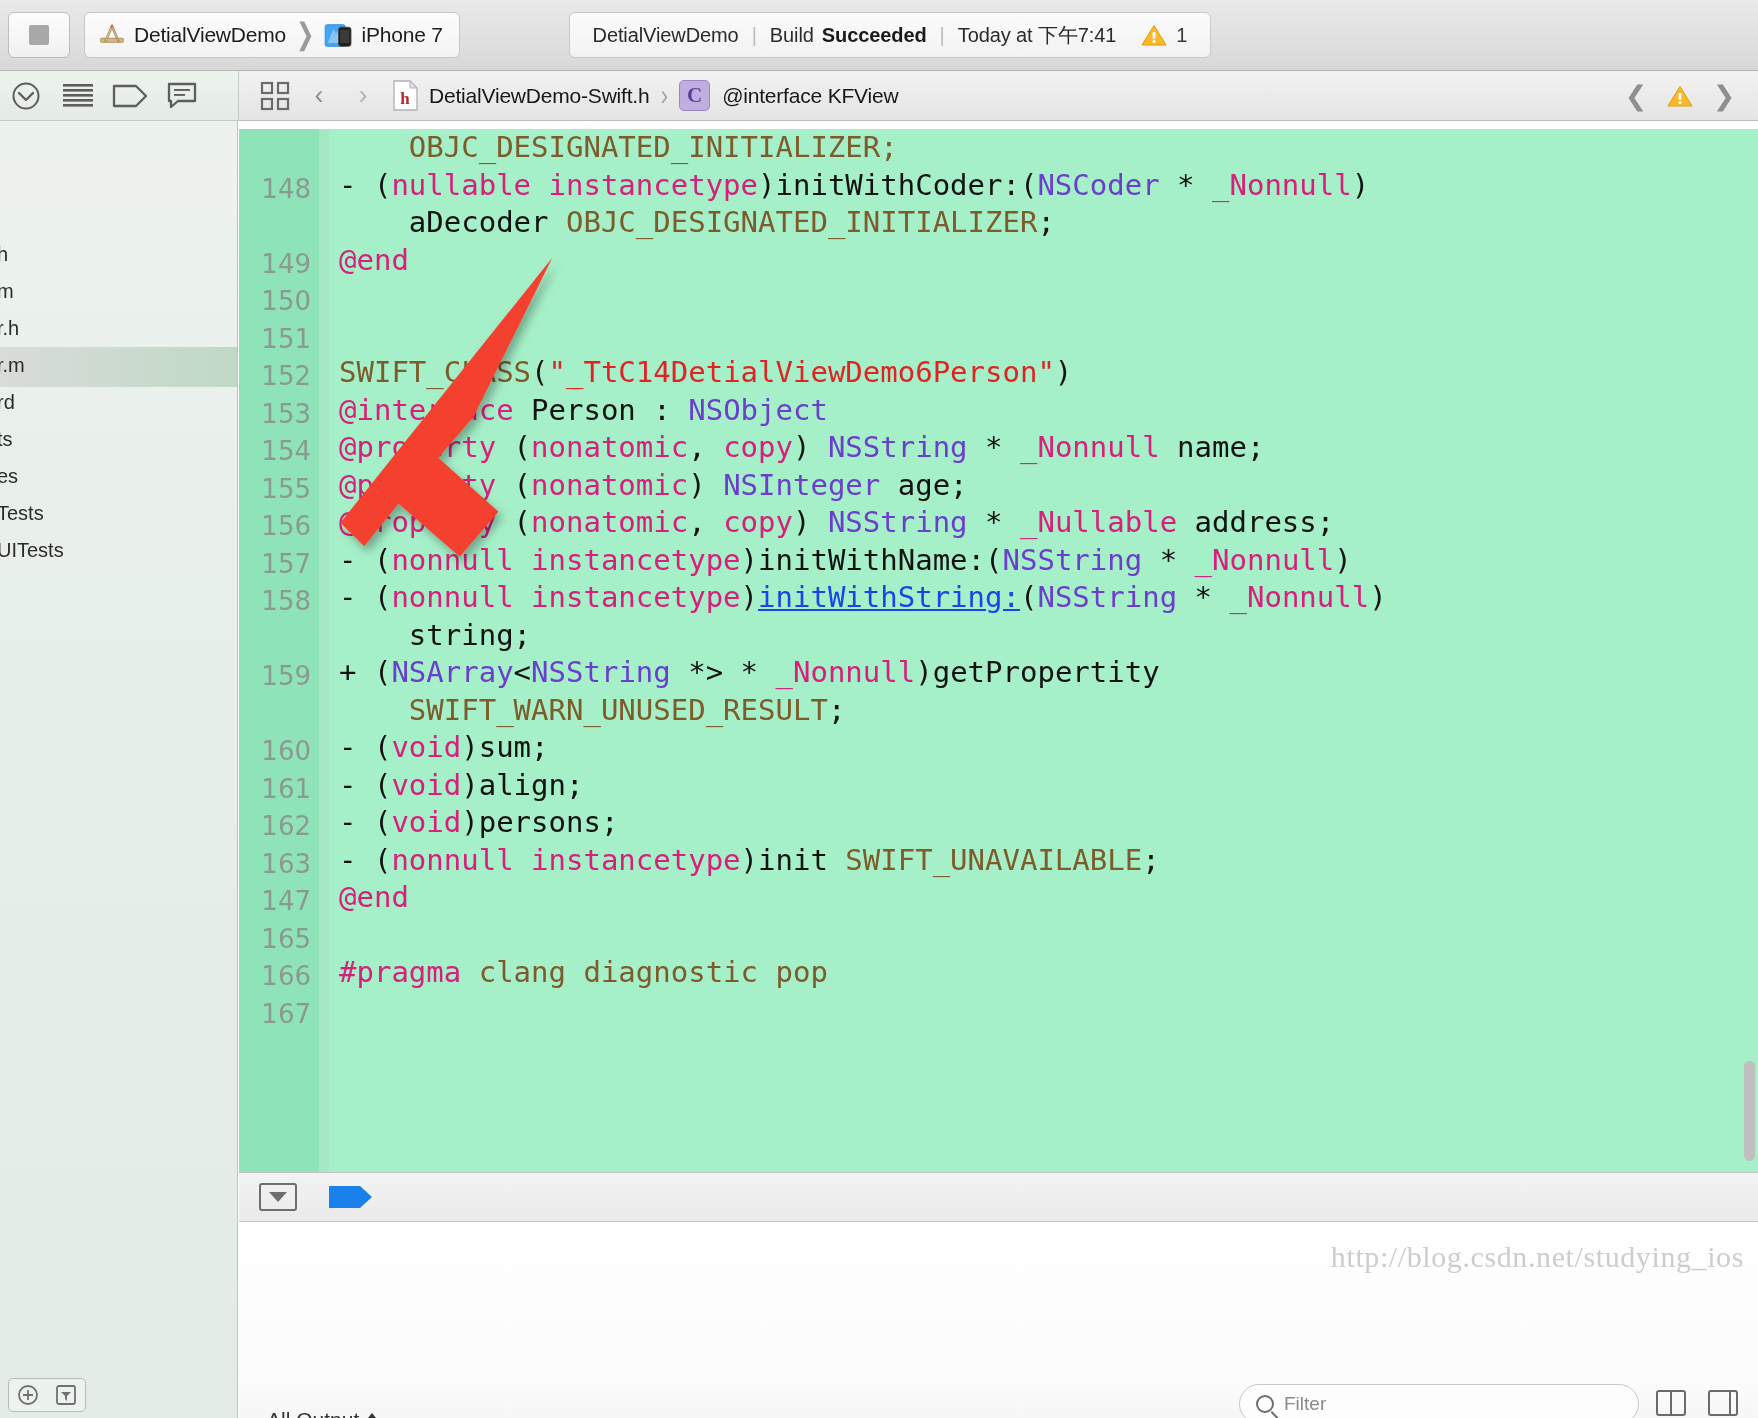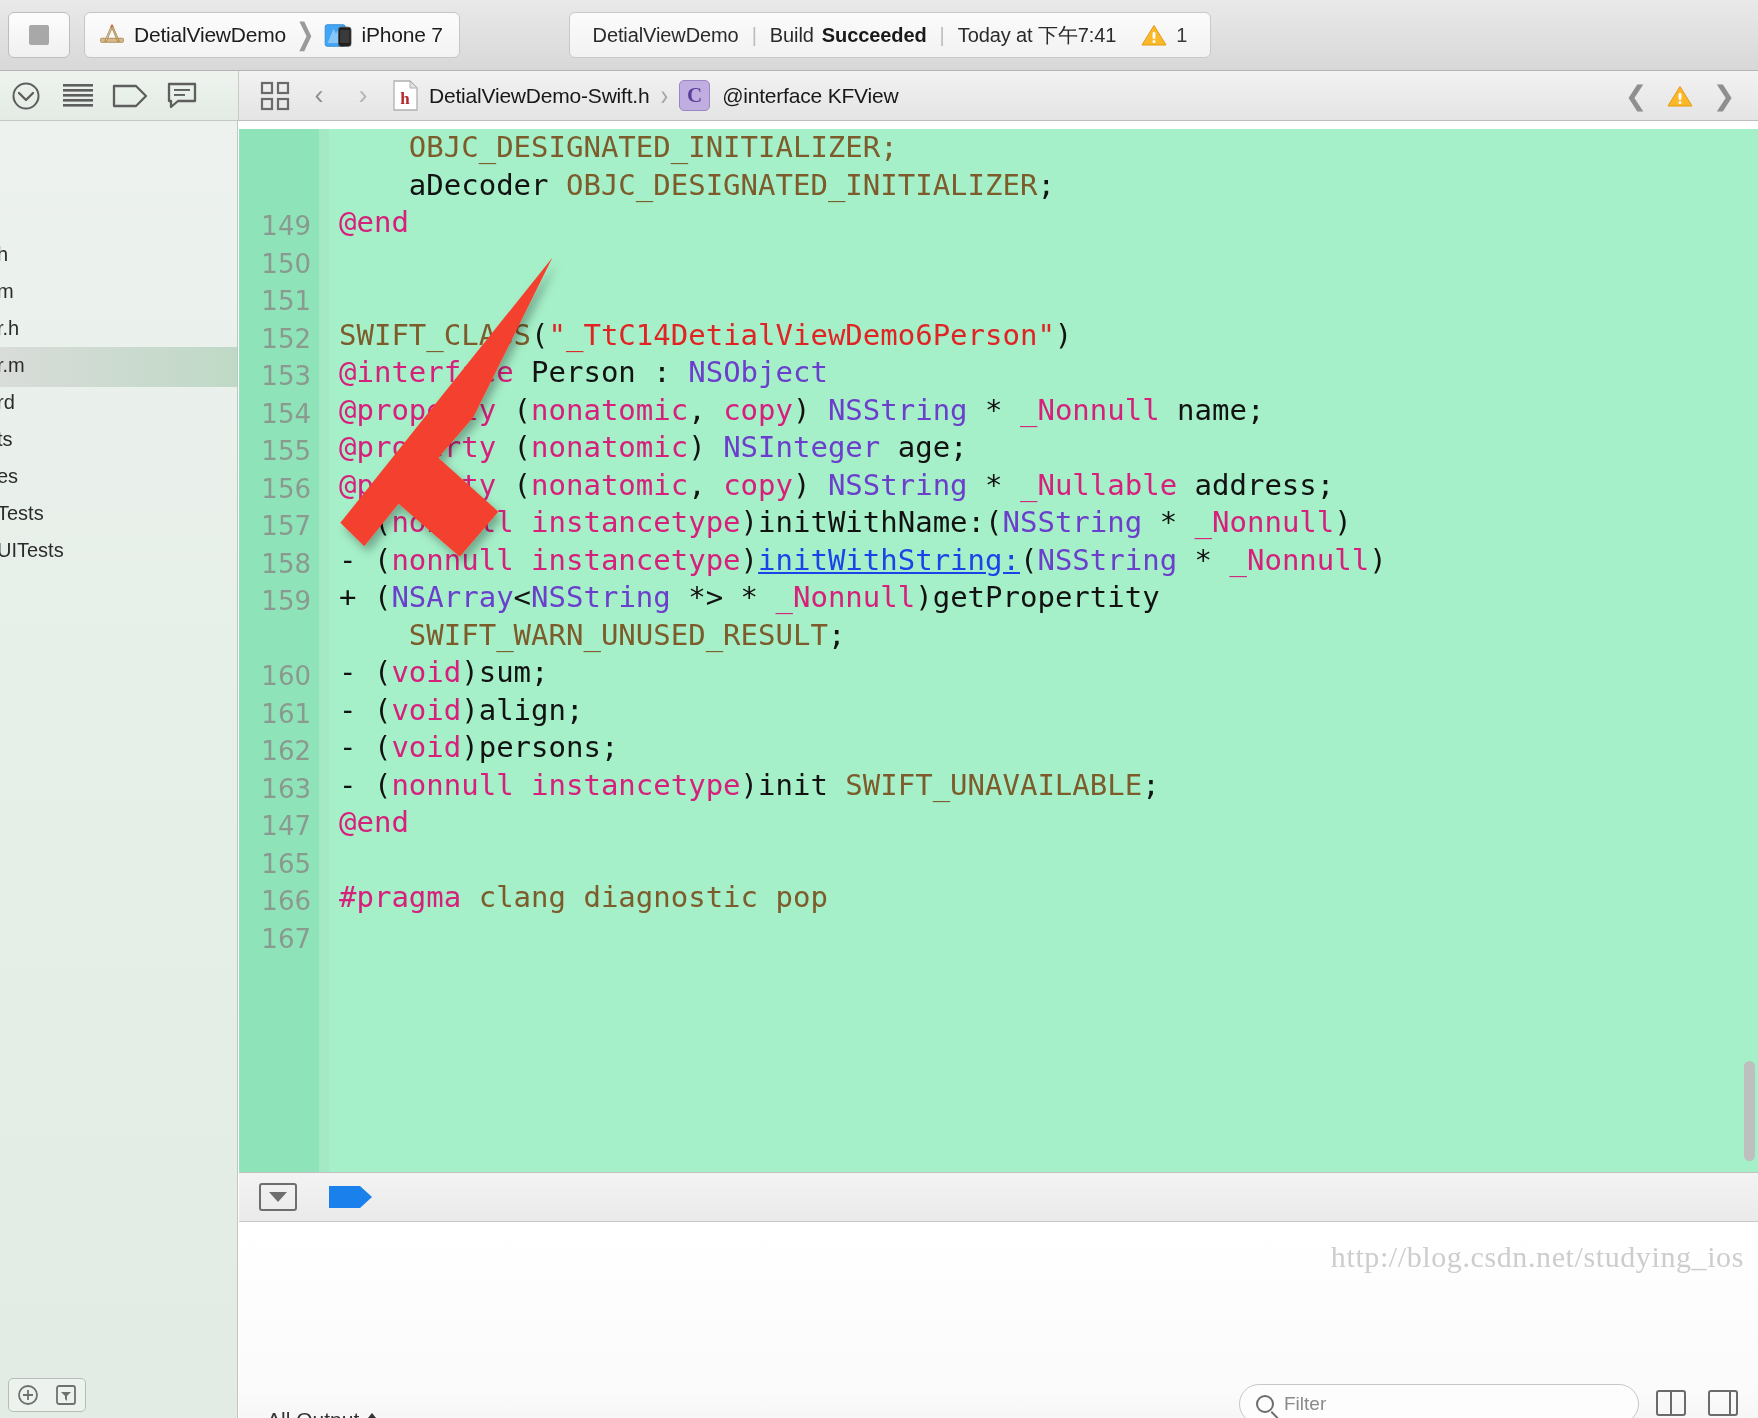--- a/index.html
+++ b/index.html
@@ -386,31 +386,33 @@
       </div>
     </div>
   </div>
 
   <div class="editor">
     <div class="gutter"></div>
     <div class="gutter-edge"></div>
     <div class="code-bg"></div>
     <div class="codelines" id="codelines">
         <div class="ln-row"><div class="ln-num"></div><div class="ln-code"><span class="macro">    OBJC_DESIGNATED_INITIALIZER;</span></div></div>
+        <div class="ln-row"><div class="ln-num">148</div><div class="ln-code"><span class="plain">- (</span><span class="kw">nullable instancetype</span><span class="plain">)initWithCoder:(</span><span class="type">NSCoder</span><span class="plain"> * </span><span class="kw">_Nonnull</span><span class="plain">)</span></div></div>
         <div class="ln-row"><div class="ln-num"></div><div class="ln-code"><span class="plain">    aDecoder </span><span class="macro">OBJC_DESIGNATED_INITIALIZER</span><span class="plain">;</span></div></div>
         <div class="ln-row"><div class="ln-num">149</div><div class="ln-code"><span class="kw">@end</span></div></div>
         <div class="ln-row"><div class="ln-num">150</div><div class="ln-code"></div></div>
         <div class="ln-row"><div class="ln-num">151</div><div class="ln-code"></div></div>
         <div class="ln-row"><div class="ln-num">152</div><div class="ln-code"><span class="macro">SWIFT_CLASS</span><span class="plain">(</span><span class="str">"_TtC14DetialViewDemo6Person"</span><span class="plain">)</span></div></div>
         <div class="ln-row"><div class="ln-num">153</div><div class="ln-code"><span class="kw">@interface</span><span class="plain"> Person : </span><span class="type">NSObject</span></div></div>
         <div class="ln-row"><div class="ln-num">154</div><div class="ln-code"><span class="kw">@property</span><span class="plain"> (</span><span class="kw">nonatomic</span><span class="plain">, </span><span class="kw">copy</span><span class="plain">) </span><span class="type">NSString</span><span class="plain"> * </span><span class="kw">_Nonnull</span><span class="plain"> name;</span></div></div>
         <div class="ln-row"><div class="ln-num">155</div><div class="ln-code"><span class="kw">@property</span><span class="plain"> (</span><span class="kw">nonatomic</span><span class="plain">) </span><span class="type">NSInteger</span><span class="plain"> age;</span></div></div>
         <div class="ln-row"><div class="ln-num">156</div><div class="ln-code"><span class="kw">@property</span><span class="plain"> (</span><span class="kw">nonatomic</span><span class="plain">, </span><span class="kw">copy</span><span class="plain">) </span><span class="type">NSString</span><span class="plain"> * </span><span class="kw">_Nullable</span><span class="plain"> address;</span></div></div>
         <div class="ln-row"><div class="ln-num">157</div><div class="ln-code"><span class="plain">- (</span><span class="kw">nonnull instancetype</span><span class="plain">)initWithName:(</span><span class="type">NSString</span><span class="plain"> * </span><span class="kw">_Nonnull</span><span class="plain">)</span></div></div>
         <div class="ln-row"><div class="ln-num">158</div><div class="ln-code"><span class="plain">- (</span><span class="kw">nonnull instancetype</span><span class="plain">)</span><span class="link">initWithString:</span><span class="plain">(</span><span class="type">NSString</span><span class="plain"> * </span><span class="kw">_Nonnull</span><span class="plain">)</span></div></div>
+        <div class="ln-row"><div class="ln-num"></div><div class="ln-code"><span class="plain">    string;</span></div></div>
         <div class="ln-row"><div class="ln-num">159</div><div class="ln-code"><span class="plain">+ (</span><span class="type">NSArray</span><span class="plain">&lt;</span><span class="type">NSString</span><span class="plain"> *&gt; * </span><span class="kw">_Nonnull</span><span class="plain">)getPropertity</span></div></div>
         <div class="ln-row"><div class="ln-num"></div><div class="ln-code"><span class="macro">    SWIFT_WARN_UNUSED_RESULT</span><span class="plain">;</span></div></div>
         <div class="ln-row"><div class="ln-num">160</div><div class="ln-code"><span class="plain">- (</span><span class="kw">void</span><span class="plain">)sum;</span></div></div>
         <div class="ln-row"><div class="ln-num">161</div><div class="ln-code"><span class="plain">- (</span><span class="kw">void</span><span class="plain">)align;</span></div></div>
         <div class="ln-row"><div class="ln-num">162</div><div class="ln-code"><span class="plain">- (</span><span class="kw">void</span><span class="plain">)persons;</span></div></div>
         <div class="ln-row"><div class="ln-num">163</div><div class="ln-code"><span class="plain">- (</span><span class="kw">nonnull instancetype</span><span class="plain">)init </span><span class="macro">SWIFT_UNAVAILABLE</span><span class="plain">;</span></div></div>
         <div class="ln-row"><div class="ln-num">147</div><div class="ln-code"><span class="kw">@end</span></div></div>
         <div class="ln-row"><div class="ln-num">165</div><div class="ln-code"></div></div>
         <div class="ln-row"><div class="ln-num">166</div><div class="ln-code"><span class="kw">#pragma</span><span class="macro"> clang diagnostic pop</span></div></div>
         <div class="ln-row"><div class="ln-num">167</div><div class="ln-code"></div></div>

